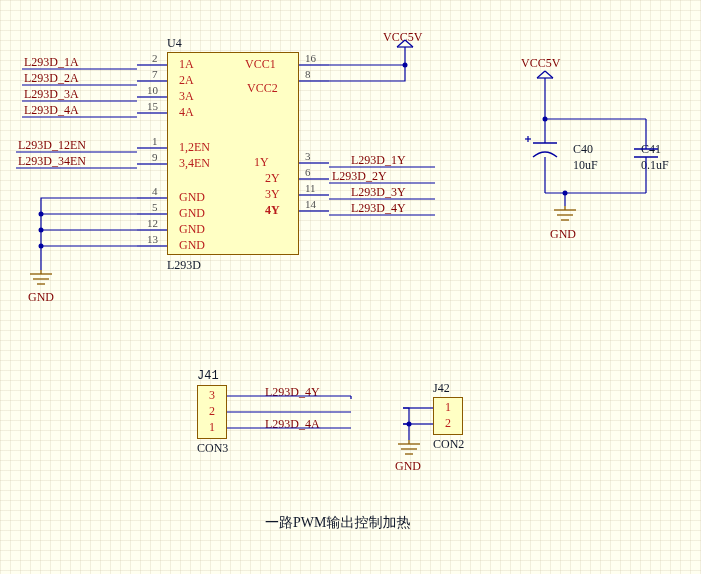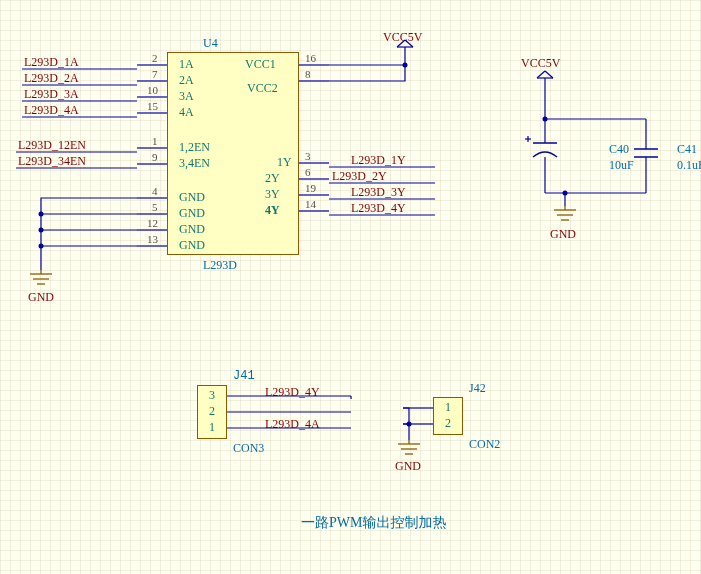--- a/index.html
+++ b/index.html
@@ -22,23 +22,23 @@
     background-size: 10px 10px;
   }
   svg { position: absolute; top: 0; left: 0; }
   .ic-body {
     position: absolute;
     background: #ffffc4;
     border: 1.5px solid #8b5a00;
     box-sizing: border-box;
   }
   .txt { position: absolute; color: #800000; }
-  .txt-blue { position: absolute; color: #0369a1; margin-left: 36px; }
+  .txt-blue { position: absolute; color: #0f172a; }
   .pin-num { position: absolute; color: #505050; font-size: 11px; }
-  .pin-name { position: absolute; color: #0f766e; font-size: 12px; }
+  .pin-name { position: absolute; color: #b91c1c; font-size: 12px; }
   .netlabel { position: absolute; color: #800000; font-size: 12px; }
   .conn-body {
     position: absolute;
     background: #ffffc4;
     border: 1.5px solid #8b5a00;
     box-sizing: border-box;
   }
 </style>
 </head>
 <body>
@@ -54,41 +54,41 @@
 <span class="pin-name" style="left:179px; top:105px;">4A</span>
 <span class="pin-name" style="left:179px; top:140px;">1,2EN</span>
 <span class="pin-name" style="left:179px; top:156px;">3,4EN</span>
 <span class="pin-name" style="left:179px; top:190px;">GND</span>
 <span class="pin-name" style="left:179px; top:206px;">GND</span>
 <span class="pin-name" style="left:179px; top:222px;">GND</span>
 <span class="pin-name" style="left:179px; top:238px;">GND</span>
 
 <span class="pin-name" style="left:245px; top:57px;">VCC1</span>
 <span class="pin-name" style="left:247px; top:73px;margin-top:8px;">VCC2</span>
-<span class="pin-name" style="left:277px; top:155px;font-family:Liberation Serif, serif;">1Y</span>
+<span class="pin-name" style="left:254px; top:155px;font-family:Liberation Serif, serif;">1Y</span>
 <span class="pin-name" style="left:265px; top:171px;">2Y</span>
 <span class="pin-name" style="left:265px; top:187px;">3Y</span>
 <span class="pin-name" style="left:265px; top:203px;font-weight:bold;">4Y</span>
 
 <span class="pin-num" style="left:152px; top:52px;">2</span>
 <span class="pin-num" style="left:152px; top:68px;">7</span>
 <span class="pin-num" style="left:147px; top:84px;">10</span>
 <span class="pin-num" style="left:147px; top:100px;">15</span>
 <span class="pin-num" style="left:152px; top:135px;">1</span>
 <span class="pin-num" style="left:152px; top:151px;">9</span>
 <span class="pin-num" style="left:152px; top:185px;">4</span>
 <span class="pin-num" style="left:152px; top:201px;">5</span>
 <span class="pin-num" style="left:147px; top:217px;">12</span>
 <span class="pin-num" style="left:147px; top:233px;">13</span>
 
 <span class="pin-num" style="left:305px; top:52px;">16</span>
 <span class="pin-num" style="left:305px; top:68px;">8</span>
 <span class="pin-num" style="left:305px; top:150px;">3</span>
 <span class="pin-num" style="left:305px; top:166px;">6</span>
-<span class="pin-num" style="left:305px; top:182px;">19</span>
+<span class="pin-num" style="left:305px; top:182px;">11</span>
 <span class="pin-num" style="left:305px; top:198px;">14</span>
 
 <span class="netlabel" style="left:24px; top:55px;">L293D_1A</span>
 <span class="netlabel" style="left:24px; top:71px;">L293D_2A</span>
 <span class="netlabel" style="left:24px; top:87px;">L293D_3A</span>
 <span class="netlabel" style="left:24px; top:103px;">L293D_4A</span>
 <span class="netlabel" style="left:18px; top:138px;">L293D_12EN</span>
 <span class="netlabel" style="left:18px; top:154px;">L293D_34EN</span>
 
 <span class="netlabel" style="left:351px; top:153px;">L293D_1Y</span>

